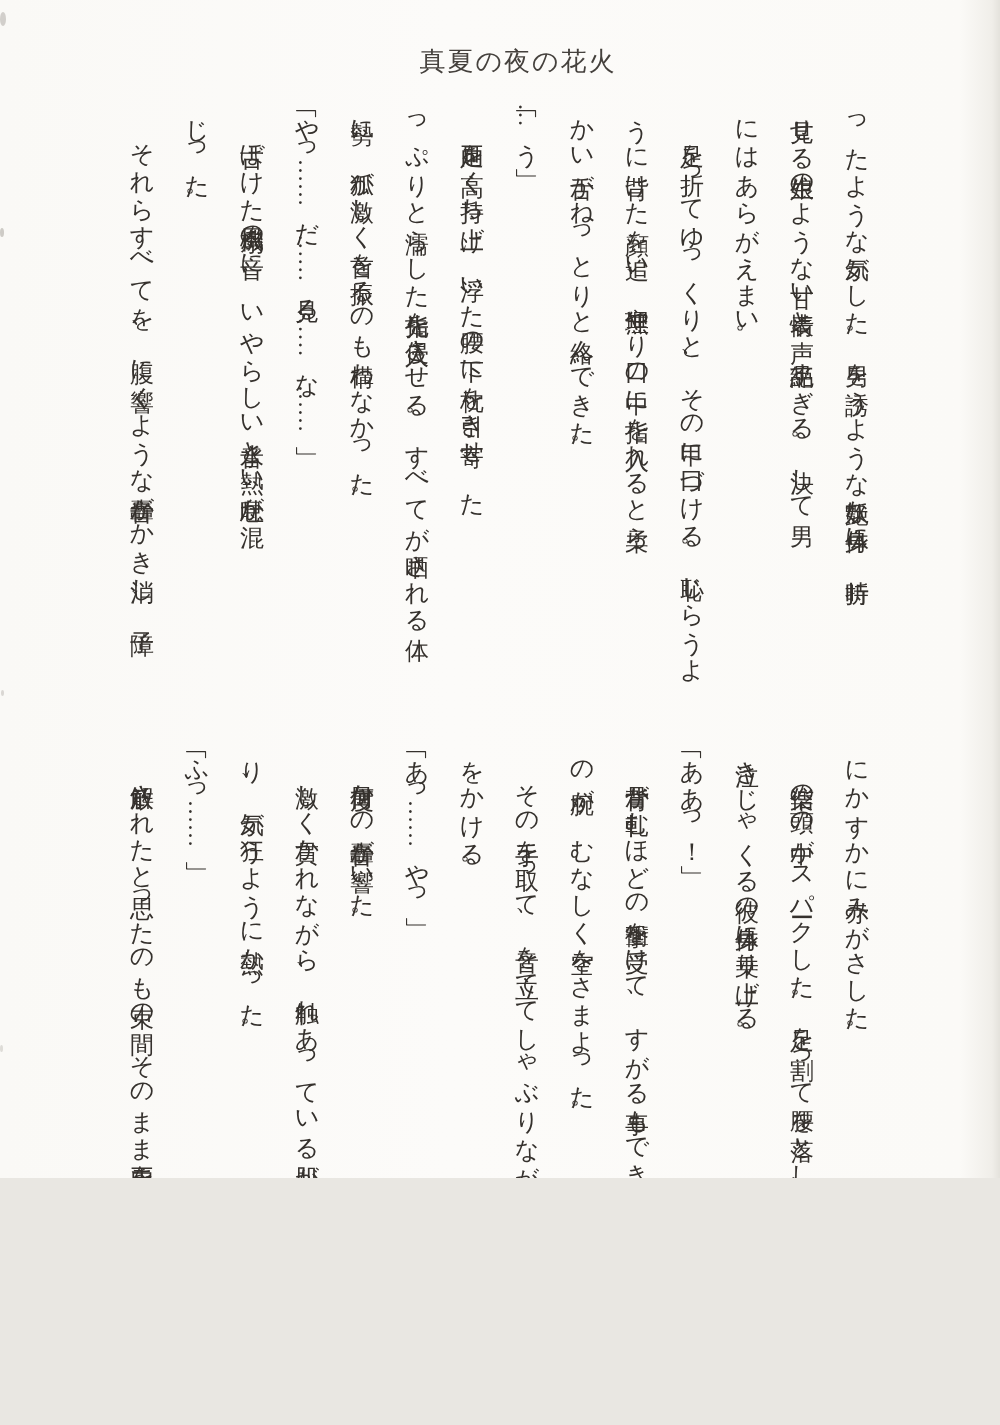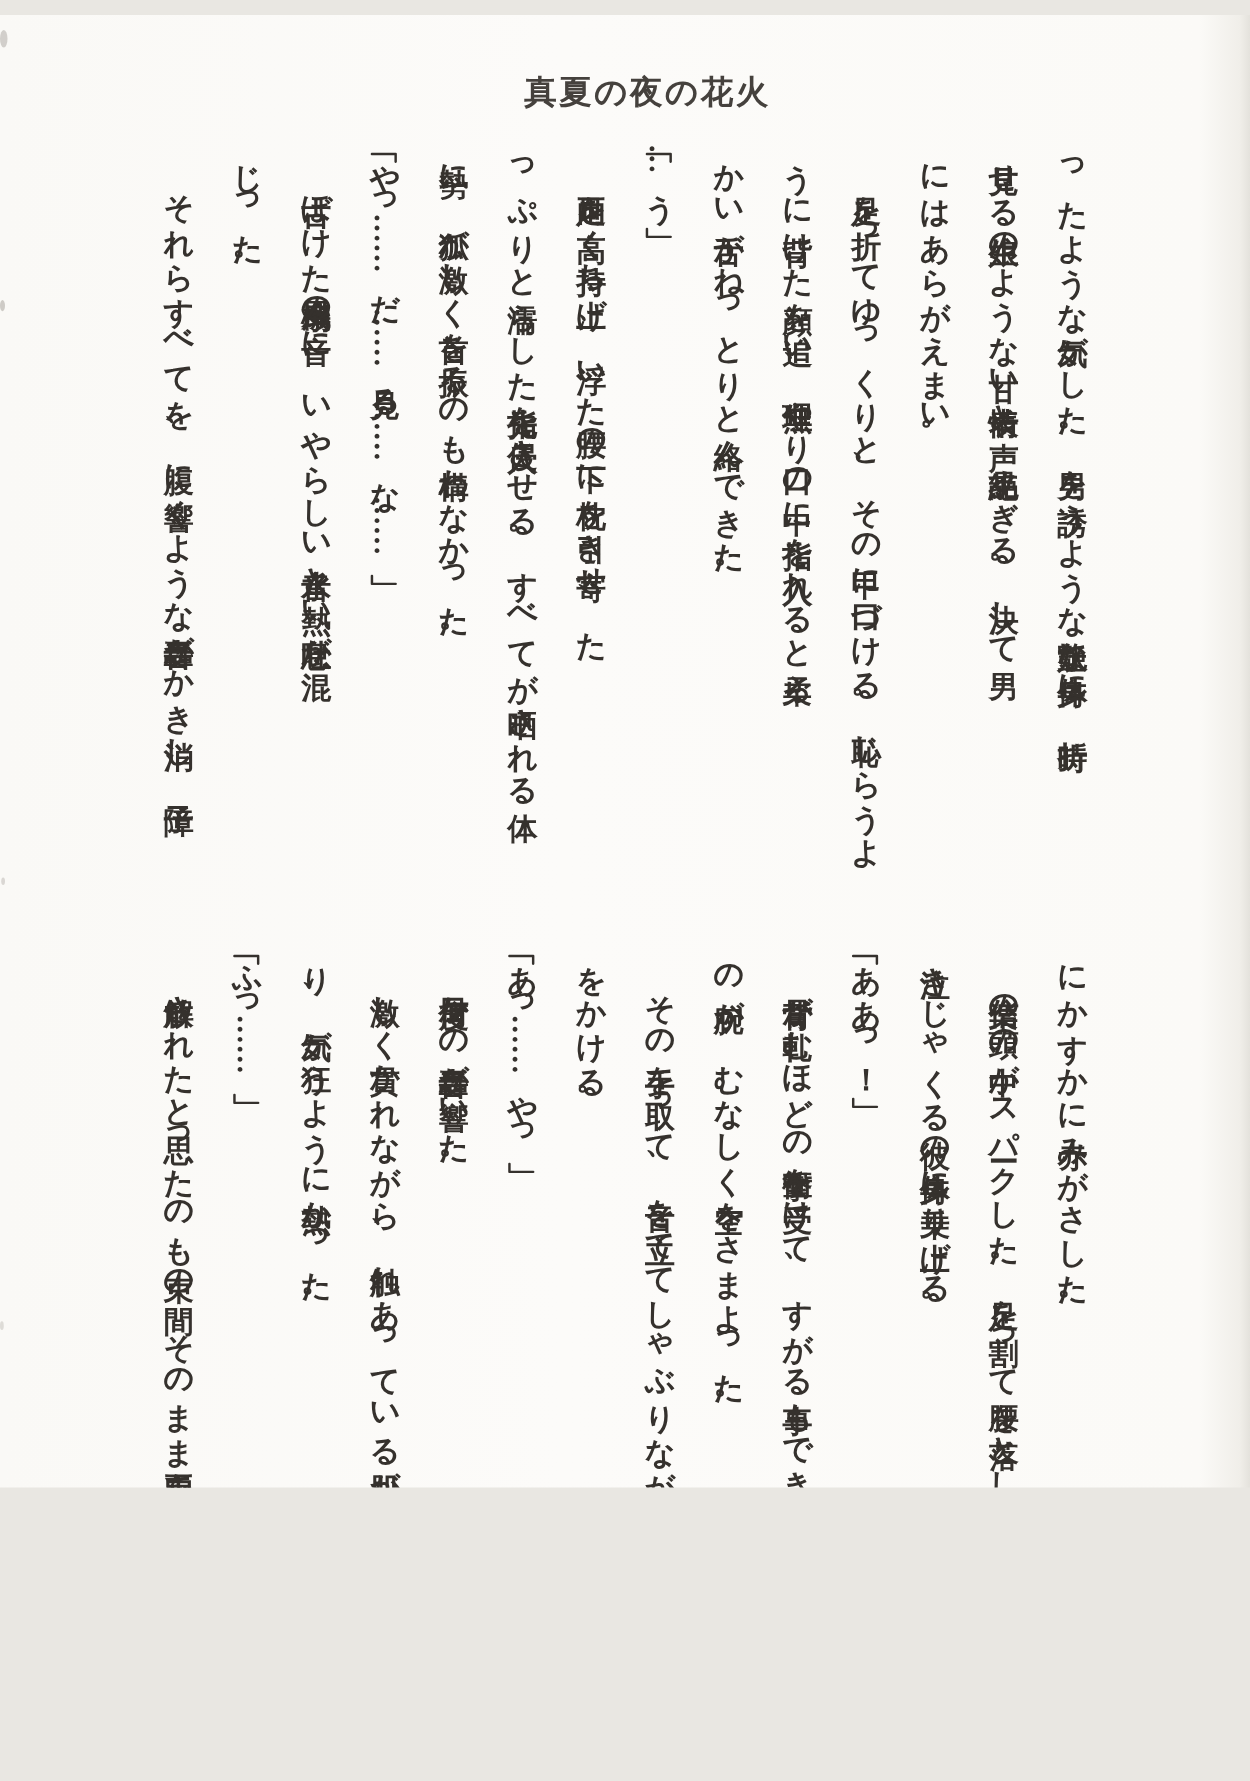--- a/index.html
+++ b/index.html
@@ -4,25 +4,24 @@
 <style>
   html, body {
     margin: 0;
     padding: 0;
     background: #e9e7e2;
   }
   .scan-page {
     position: relative;
     width: 1000px;
     height: 1178px;
-    margin: 12px auto;
+    margin: 0 auto;
     overflow: hidden;
     background: linear-gradient(90deg, #faf9f6 0%, #fcfbf9 45%, #fbfaf7 96%, #f0eee9 99.2%, #e4e2dc 100%);
     font-family: "Liberation Serif", "DejaVu Serif", serif;
-    font-weight: bold;
   }
   .page-title {
     position: absolute;
     top: 44px;
     left: 0;
     right: 0;
     text-align: center;
     transform: translateX(18px);
     font-size: 26px;
     letter-spacing: 2px;

